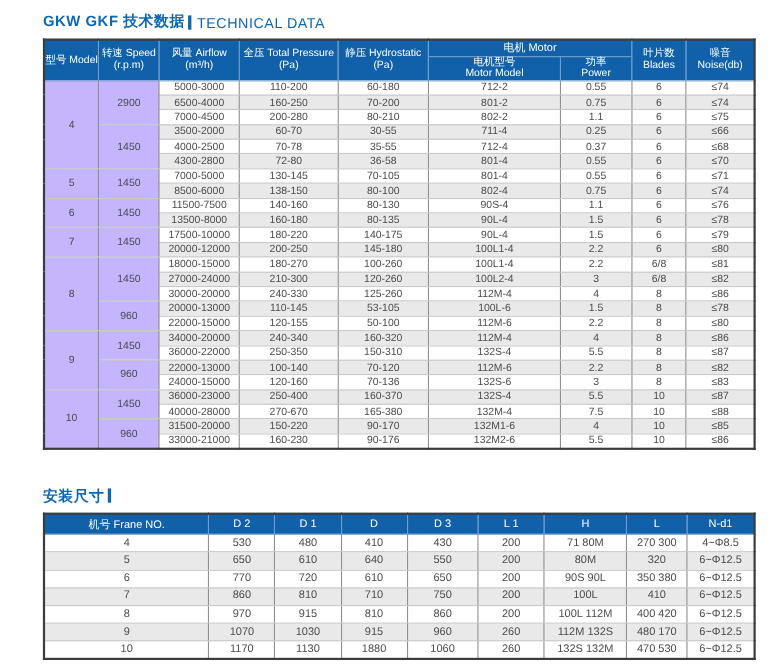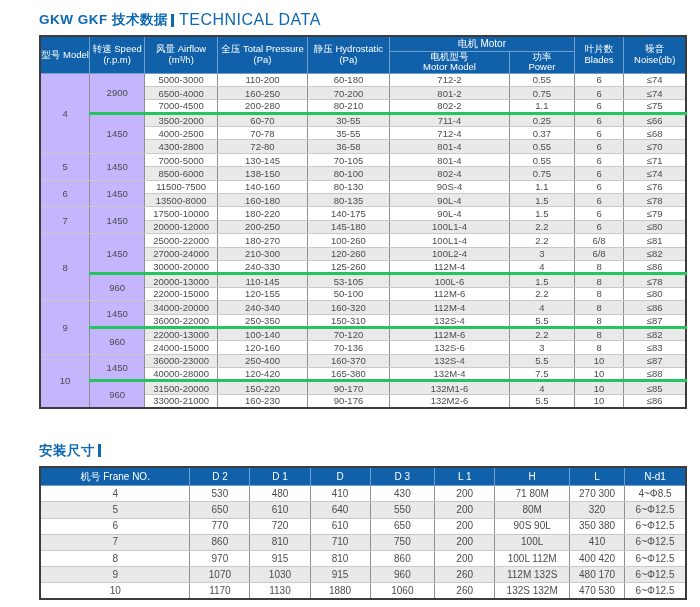--- a/index.html
+++ b/index.html
@@ -12,21 +12,21 @@
   }
   .page { position: relative; width: 700px; height: 607px; overflow: hidden; }
   .content { margin-left: 39px; width: 677px; }
 
   
   .sec-title { display: flex; align-items: center; }
   .sec-title.first { padding-top: 11px; }
   .sec-title.second { padding-top: 33px; }
   .t-zh { font-weight: bold; font-size: 13.5px; color: #0d68b4; letter-spacing: 0.5px; }
   .t-bar { display: inline-block; width: 3px; height: 13px; background: #0d68b4; margin: 0 5px 0 3px; }
-  .t-en { font-size: 16px; color: #0d68b4; letter-spacing: 0.5px; }
+  .t-en { font-size: 13px; color: #0d68b4; letter-spacing: 0.5px; }
 
   
   table { border-collapse: collapse; width: 648px; table-layout: fixed; }
   .dtable { border: 2px solid #3c3c3c; margin-top: 6px; }
   th {
     background: #1161aa; color: #ffffff; font-weight: normal;
     border: 1px solid #6f9ecb; text-align: center; padding: 0;
   }
   td {
     text-align: center; padding: 0 2px;
@@ -37,21 +37,21 @@
 
   
   .t1 td { font-size: 9.5px; height: 13.4px; line-height: 11px; }
   .t1 th { font-size: 9.5px; line-height: 10.5px; }
   .t1 .group-header { height: 15px; font-size: 10px; }
   .t1 .sub-header th { height: 19px; text-align: center; }
   .t1 .top-header th[rowspan] { height: 34px; }
   .t1 tr.stripe td.data { background: #e9e9e9; }
   .t1 td.model-cell, .t1 td.speed-cell { background: #c4b5fd; }
   .t1 tr.group-start td { border-top: 1px solid #4a4a4a; }
-  .t1 tr.speed-start td { border-top: 3px solid #22c55e; }
+  .t1 tr.speed-start td { border-top: 1px solid #22c55e; }
   .hdr-line { display: block; }
 
   
   .t2 td { font-size: 10px; height: 16.2px; line-height: 12px; }
   .t2 th { font-size: 10px; height: 19px; }
   .t2 tr.stripe td { background: #e9e9e9; }
 </style>
 </head>
 <body>
 
@@ -234,21 +234,21 @@
             <td class="data">200-250</td>
             <td class="data">145-180</td>
             <td class="data">100L1-4</td>
             <td class="data">2.2</td>
             <td class="data">6</td>
             <td class="data">≤80</td>
           </tr>
           <tr class="group-start">
             <td class="model-cell" rowspan="5">8</td>
             <td class="speed-cell" rowspan="3">1450</td>
-            <td class="data">25000-22000</td>
+            <td class="data">18000-15000</td>
             <td class="data">180-270</td>
             <td class="data">100-260</td>
             <td class="data">100L1-4</td>
             <td class="data">2.2</td>
             <td class="data">6/8</td>
             <td class="data">≤81</td>
           </tr>
           <tr class="stripe">
             <td class="data">27000-24000</td>
             <td class="data">210-300</td>
@@ -331,21 +331,21 @@
             <td class="data">36000-23000</td>
             <td class="data">250-400</td>
             <td class="data">160-370</td>
             <td class="data">132S-4</td>
             <td class="data">5.5</td>
             <td class="data">10</td>
             <td class="data">≤87</td>
           </tr>
           <tr class="">
             <td class="data">40000-28000</td>
-            <td class="data">120-420</td>
+            <td class="data">270-670</td>
             <td class="data">165-380</td>
             <td class="data">132M-4</td>
             <td class="data">7.5</td>
             <td class="data">10</td>
             <td class="data">≤88</td>
           </tr>
           <tr class="stripe speed-start">
             <td class="speed-cell" rowspan="2">960</td>
             <td class="data">31500-20000</td>
             <td class="data">150-220</td>

